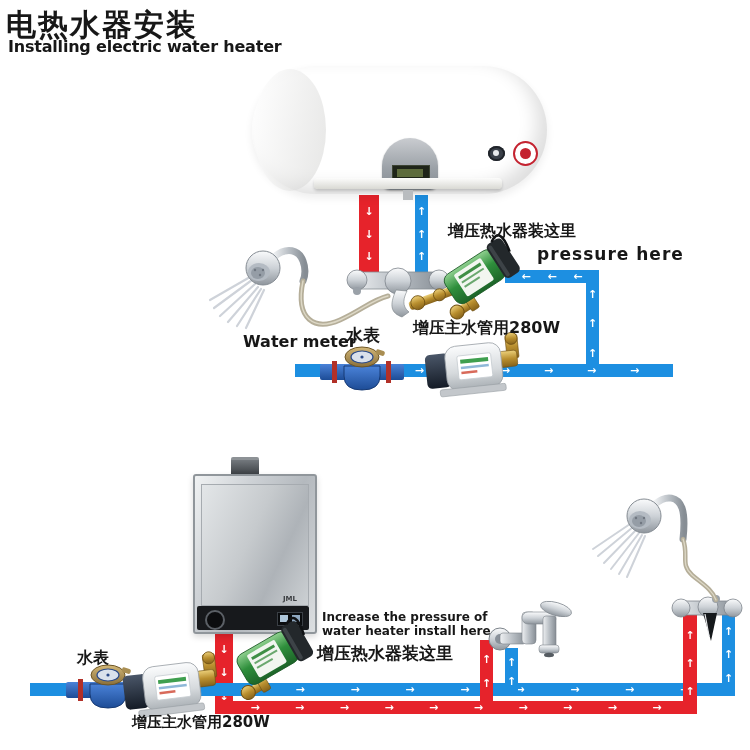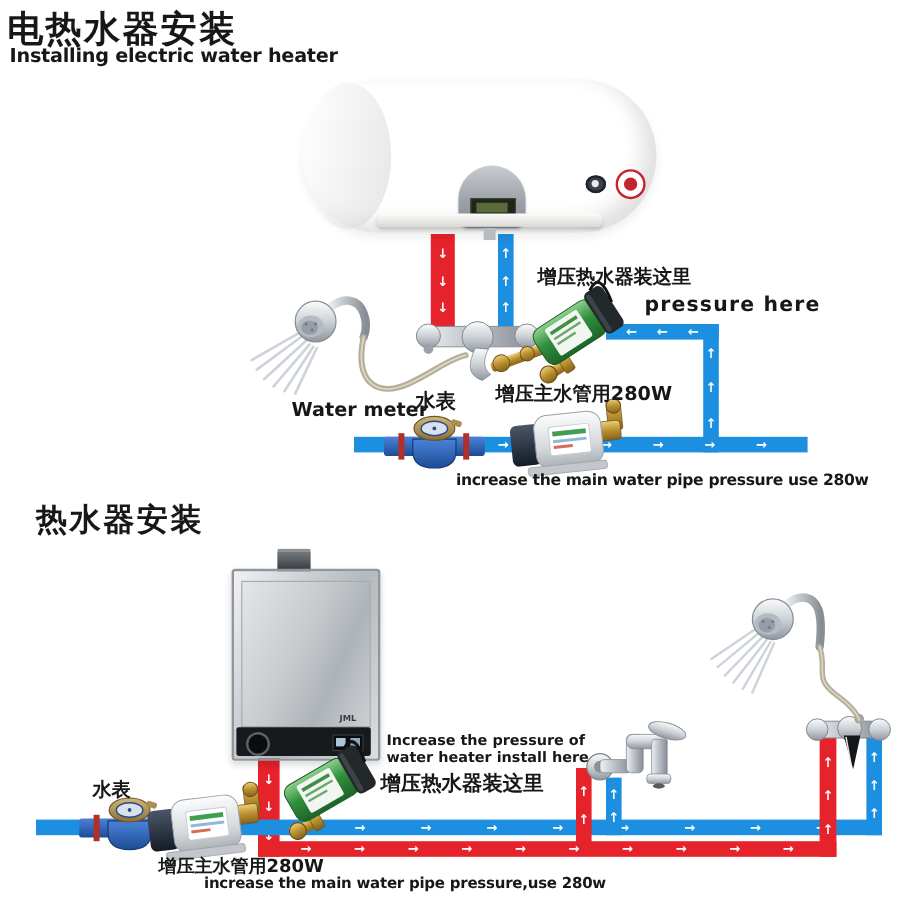--- a/index.html
+++ b/index.html
@@ -369,22 +369,19 @@
     <path d="M683,539 C689,556 680,564 692,575 C701,583 712,589 716,600" fill="none" stroke="#ddd8c6" stroke-width="1.3" stroke-linecap="round"></path>
   </svg>
 
   <div class="lbl t-zh1">电热水器安装</div>
   <div class="lbl t-en1">Installing electric water heater</div>
   <div class="lbl l-booster1-zh">增压热水器装这里</div>
   <div class="lbl l-installed">pressure here</div>
   <div class="lbl l-wm-en">Water meter</div>
   <div class="lbl l-wm-zh1">水表</div>
   <div class="lbl l-main1-zh">增压主水管用280W</div>
-  <div class="lbl l-main1-en">increase the main water pipe pressure use 280w</div>
-
-  <div class="lbl t-zh2">热水器安装</div>
+
   <div class="lbl l-inc1">Increase the pressure of</div>
   <div class="lbl l-inc2">water heater install here</div>
   <div class="lbl l-booster2-zh">增压热水器装这里</div>
   <div class="lbl l-wm-zh2">水表</div>
   <div class="lbl l-main2-zh">增压主水管用280W</div>
-  <div class="lbl l-main2-en">increase the main water pipe pressure,use 280w</div>
 </div>
 
 </body></html>

